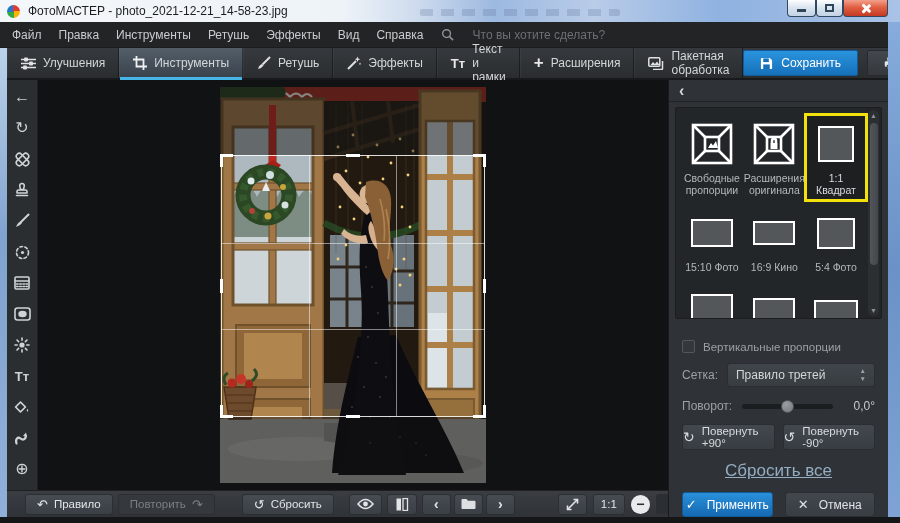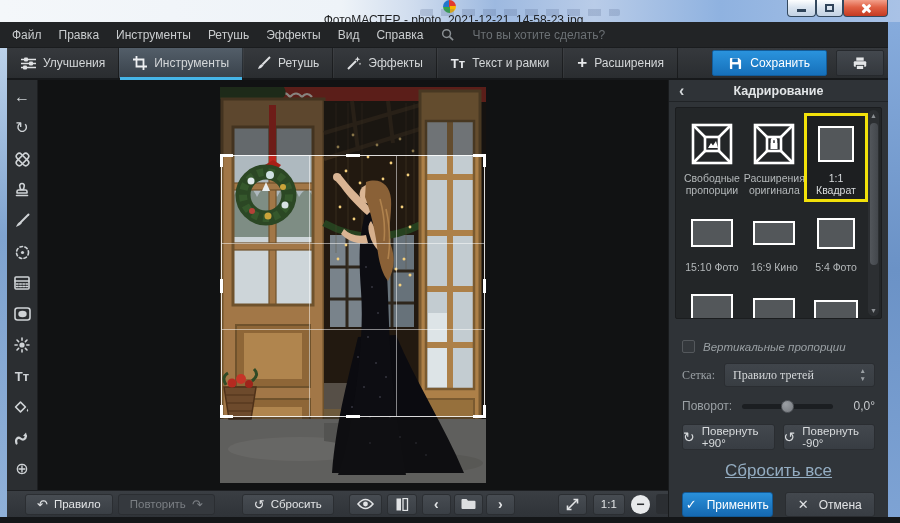--- a/index.html
+++ b/index.html
@@ -3,21 +3,21 @@
 <meta charset="utf-8">
 <style>
   * { margin:0; padding:0; box-sizing:border-box; }
   html,body { width:900px; height:523px; background:#000; overflow:hidden;
     font-family:"Liberation Sans", sans-serif; }
   .window { position:relative; width:900px; height:523px; background:#2c2f33; }
 
   
   .titlebar { position:absolute; top:0; left:0; width:900px; height:22px;
     background:linear-gradient(90deg,#f4f7fa 0%,#eef3f8 38%,#cfdcee 46%,#9db9e0 55%,#b9cce8 66%,#8fb2e0 80%,#a9c2e6 100%);
-    display:flex; align-items:center; padding-left:7px;flex-direction:column; }
+    display:flex; align-items:center; padding-left:7px; }
   .logo { width:13px; height:13px; border-radius:50%;
     background:conic-gradient(#e23a2e 0 25%, #f7b500 25% 50%, #35a845 50% 75%, #2277cc 75% 100%);
     margin-right:8px; flex:0 0 auto; }
   .title-text { font-size:12px; color:#1b1d1f; white-space:nowrap; }
   .title-smudge { position:absolute; left:420px; top:9px; width:200px; height:7px; opacity:.5;
     background:repeating-linear-gradient(90deg, rgba(80,100,140,.45) 0 13px, transparent 13px 21px); border-radius:2px; }
   .win-controls { position:absolute; top:0; right:12px; display:flex; }
   .win-btn { height:17px; border:1px solid #33485e; border-top:none; display:flex;
     align-items:center; justify-content:center; border-radius:0 0 4px 4px;
     background:linear-gradient(#fdfeff,#dbe5f0 45%,#c3d2e4); }
@@ -137,24 +137,24 @@
   .preset.selected .plabel { color:#d8dbdd; }
 
   .scrollbar { position:absolute; right:2px; top:2px; bottom:2px; width:11px;
     background:#2c2f32; border-radius:6px; }
   .sb-arrow { position:absolute; left:0; width:11px; text-align:center; font-size:7px; color:#8b8f93; }
   .sb-arrow.up { top:2px; } .sb-arrow.down { bottom:2px; }
   .sb-thumb { position:absolute; left:1.5px; top:13px; width:8px; height:142px; border-radius:4px;
     background:linear-gradient(90deg,#52565b,#43474c); }
 
   .rp-row { display:flex; align-items:center; padding:0 13px; }
-  .chk-row { margin-top:9px; gap:8px;font-style:italic; }
+  .chk-row { margin-top:9px; gap:8px; }
   .checkbox { width:13px; height:13px; background:#34383c; border:1px solid #54585c; border-radius:2px; }
   .chk-label { color:#9aa0a4; font-size:11.5px; }
-  .grid-row { margin-top:10px; gap:9px;font-family:Liberation Serif, serif; }
+  .grid-row { margin-top:10px; gap:9px; }
   .grid-label { color:#9aa0a4; }
   .select { flex:1; height:24px; background:linear-gradient(#40454b,#383d42); border:1px solid #2a2d31;
     border-radius:3px; display:flex; align-items:center; padding:0 8px; color:#d4d7d9; }
   .spinner { margin-left:auto; display:flex; flex-direction:column; gap:1px; font-size:6.5px;
     color:#9ca1a5; line-height:1; }
   .rot-row { margin-top:12px; gap:8px; }
   .rot-label { color:#9aa0a4; width:52px; }
   .slider { flex:1; height:5px; background:#1b1e21; border-radius:3px; position:relative; }
   .knob { position:absolute; top:50%; left:50%; width:13px; height:13px; margin:-6.5px 0 0 -6.5px;
     border-radius:50%; background:radial-gradient(circle at 35% 30%, #9b9fa4, #74787d); border:1px solid #55595e; }
@@ -247,20 +247,28 @@
         </svg>
       <span>Эффекты</span>
     </div>
     <div class="tab">
       <span class="tglyph">Tт</span>
       <span>Текст и рамки</span>
     </div>
     <div class="tab">
       <span class="tglyph" style="font-size:17px;">+</span>
       <span>Расширения</span>
+    </div>
+    <div class="tab">
+      <svg width="16" height="13" viewBox="0 0 16 13">
+          <rect x="0.8" y="0.8" width="11" height="8.5" rx="1" fill="none" stroke="#dfe1e3" stroke-width="1.5"></rect>
+          <path d="M14.5 4v7.5a1 1 0 0 1-1 1H5" fill="none" stroke="#dfe1e3" stroke-width="1.5"></path>
+          <path d="M2.5 8l2.5-3 2 2 2-2.5 2.5 3.5z" fill="#dfe1e3"></path>
+        </svg>
+      <span>Пакетная обработка</span>
     </div>
     <div class="tab-actions">
       <div class="act-btn save">
         <svg width="13" height="13" viewBox="0 0 14 14">
             <path d="M1 2a1 1 0 0 1 1-1h8.5L13 3.5V12a1 1 0 0 1-1 1H2a1 1 0 0 1-1-1z" fill="#fff"></path>
             <rect x="3.5" y="1.5" width="6" height="4" fill="#1670ba"></rect>
             <rect x="3.5" y="8" width="7" height="5" fill="#1670ba"></rect>
           </svg>
         <span>Сохранить</span>
       </div>
@@ -550,21 +558,20 @@
           <div class="circle-btn">
               <span>+</span>
             </div>
         </div>
       </div>
     </div>
 
     <div class="right-panel">
       <div class="rp-header">
         <span class="rp-back">‹</span>
-        <span class="rp-title">Кадрирование</span>
       </div>
 
       <div class="presets-box">
         <div class="presets-grid" id="presets-grid">
   <div class="preset">
     <div class="tilebox">
                 <svg width="44" height="44" viewBox="0 0 44 44">
                   <rect x="3" y="3" width="38" height="38"></rect>
                   <path d="M3 3l12 12M41 3L29 15M3 41l12-12M41 41L29 29"></path>
                   <rect x="15" y="15" width="14" height="14"></rect>

